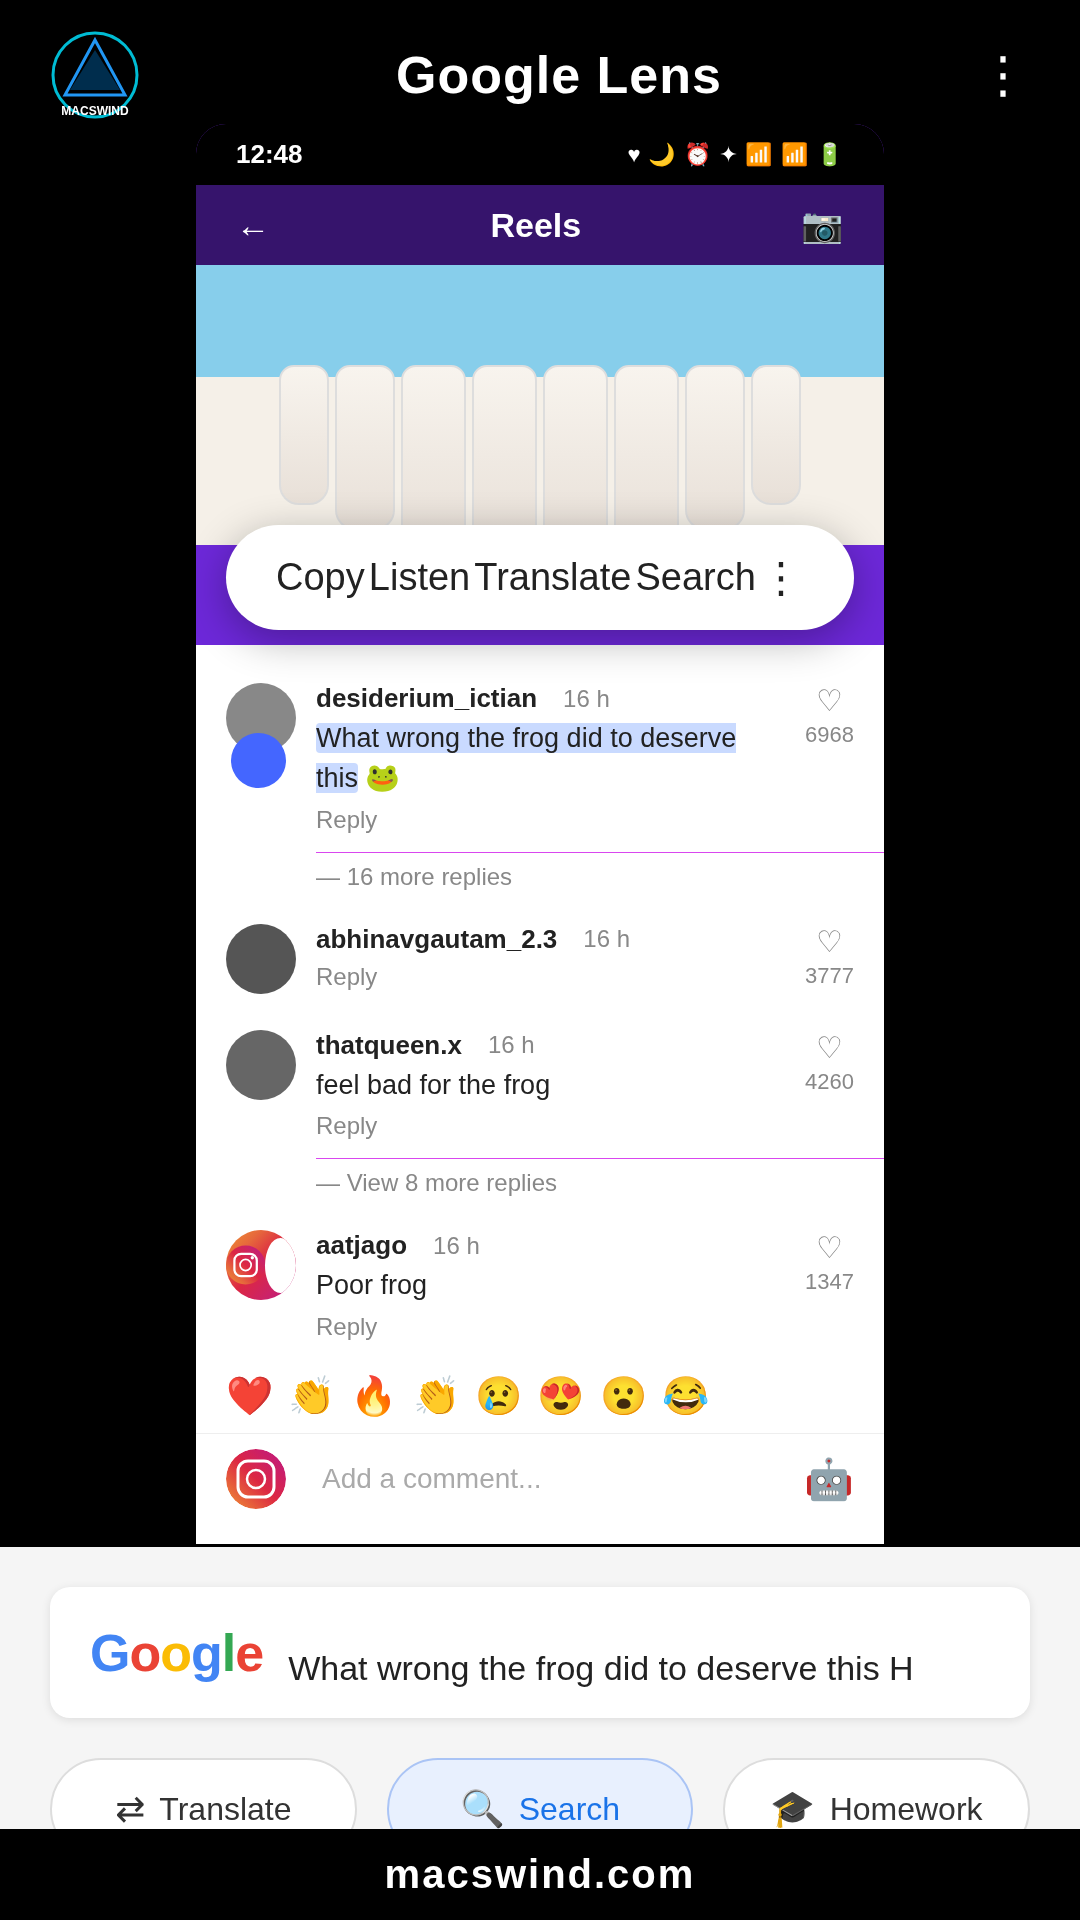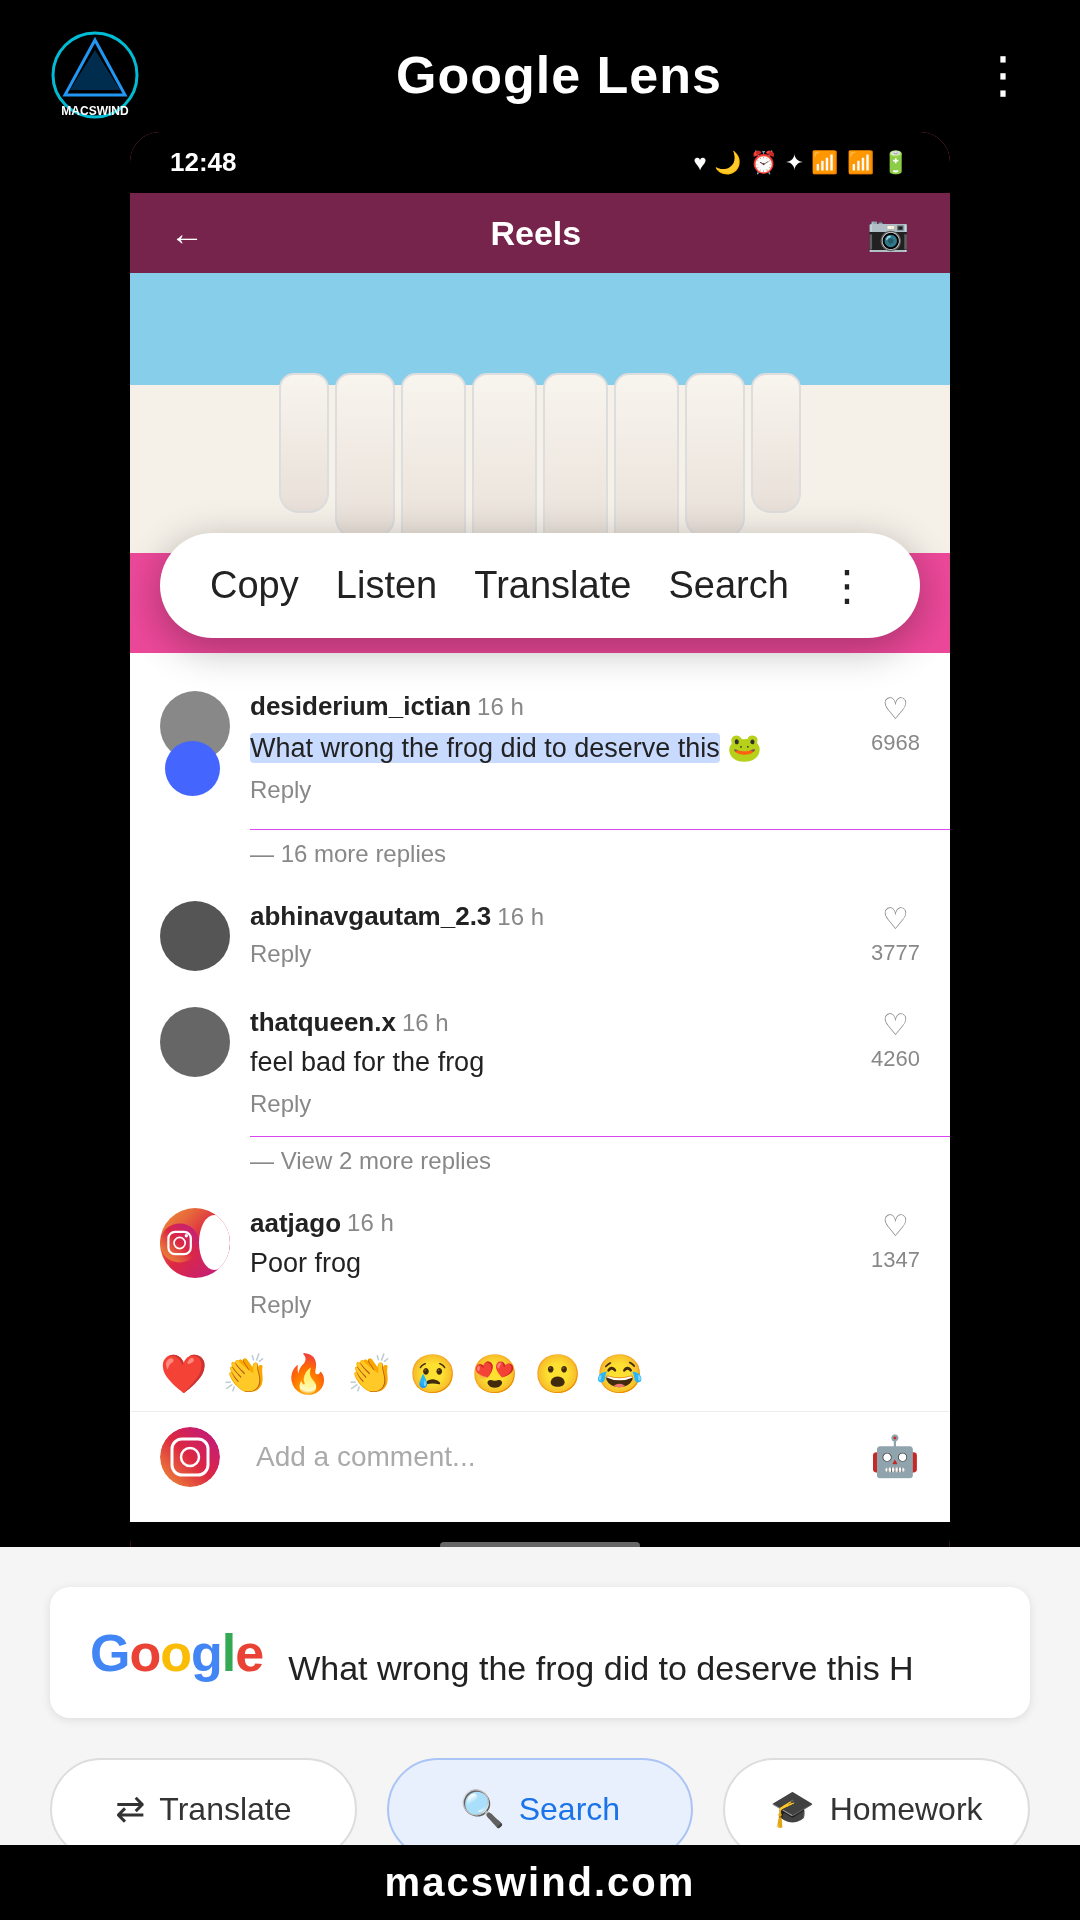--- a/index.html
+++ b/index.html
@@ -45,25 +45,25 @@
     .more-icon {
       color: #fff;
       font-size: 50px;
       cursor: pointer;
       letter-spacing: 2px;
     }
 
     
     .phone-screen {
       position: absolute;
-      top: 132px;
+      top: 124px;
       left: 50%;
       transform: translateX(-50%);
-      width: 820px;
-      background: #ec4899;
+      width: 688px;
+      background: #6d28d9;
       border-radius: 30px;
       overflow: hidden;
     }
 
     
     .status-bar {
       background: #000;
       display: flex;
       justify-content: space-between;
       align-items: center;
@@ -172,21 +172,21 @@
       background: #fff;
       border-radius: 50%;
     }
     .avatar.dark { background: #666; }
     .avatar.darker { background: #555; }
 
     .comment-content { flex: 1; }
     .comment-header {
       display: flex;
       align-items: center;
-      gap: 6px;
+      gap: 26px;
       margin-bottom: 6px;
     }
     .comment-username { font-size: 26px; font-weight: 600; color: #222; }
     .comment-time { font-size: 24px; color: #888; }
     .comment-text { font-size: 27px; color: #222; line-height: 1.4; }
     .comment-reply { font-size: 24px; color: #888; margin-top: 8px; }
     .comment-like {
       display: flex;
       flex-direction: column;
       align-items: center;
@@ -303,21 +303,21 @@
     .watermark {
       position: absolute;
       bottom: 0;
       left: 0;
       right: 0;
       text-align: center;
       font-size: 40px;
       font-weight: 900;
       color: #fff;
       background: #000;
-      padding: 15px;
+      padding: 23px;
       letter-spacing: 2px;
     }
 
     
     .selected-text {
       background: rgba(100, 150, 255, 0.35);
       border-radius: 4px;
     }
   </style>
 </head>
@@ -431,21 +431,21 @@
           <span class="comment-time">16 h</span>
         </div>
         <div class="comment-text">feel bad for the frog</div>
         <div class="comment-reply">Reply</div>
       </div>
       <div class="comment-like">
         <span class="like-icon">♡</span>
         <span class="like-count">4260</span>
       </div>
     </div>
-    <div class="more-replies">— View 2 more replies</div>
+    <div class="more-replies">— View 8 more replies</div>
 
     <div class="comment-item">
       <div class="avatar instagram-style">
         <svg width="70" height="70" viewBox="0 0 70 70">
           <defs>
             <linearGradient id="igGrad" x1="0%" y1="100%" x2="100%" y2="0%">
               <stop offset="0%" style="stop-color:#f09433"></stop>
               <stop offset="25%" style="stop-color:#e6683c"></stop>
               <stop offset="50%" style="stop-color:#dc2743"></stop>
               <stop offset="75%" style="stop-color:#cc2366"></stop>

